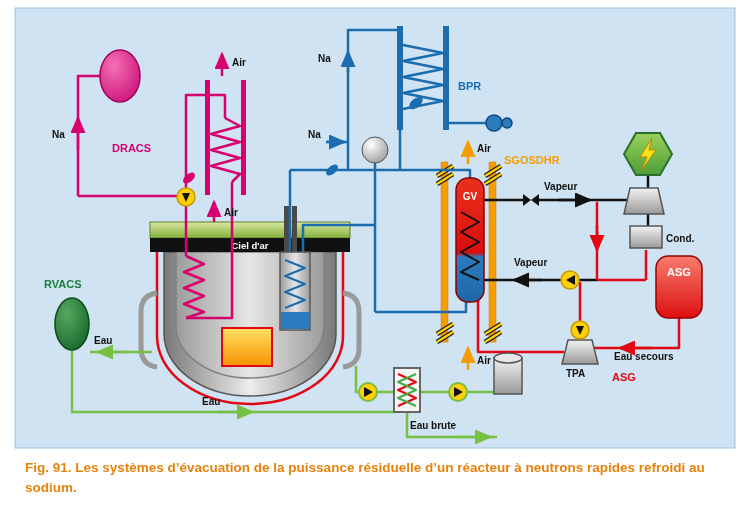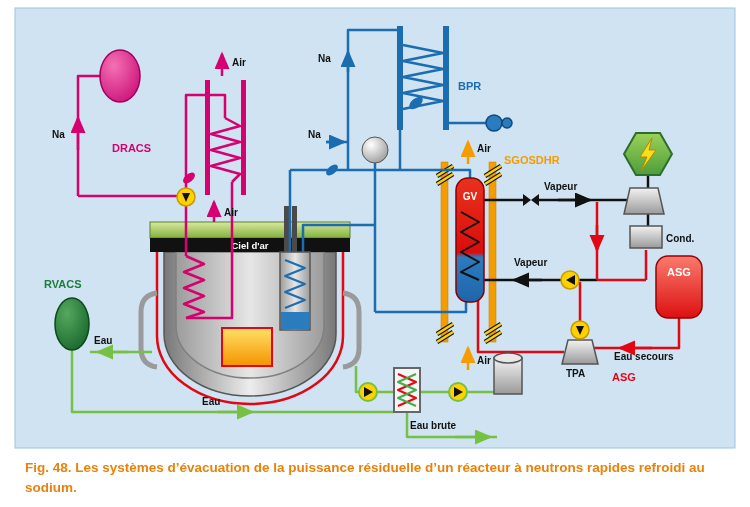--- a/index.html
+++ b/index.html
@@ -284,13 +284,13 @@
   <text x="477" y="152" class="t s10">Air</text>
   <text x="477" y="364" class="t s10">Air</text>
   <text x="544" y="190" class="t s10">Vapeur</text>
   <text x="514" y="266" class="t s10">Vapeur</text>
   <text x="666" y="242" class="t s10">Cond.</text>
   <text x="614" y="360" class="t s10">Eau secours</text>
   <text x="566" y="377" class="t s10">TPA</text>
   <text x="612" y="381" class="t s11 red">ASG</text>
 </svg>
 
-<div id="caption">Fig. 48. Les systèmes d’évacuation de la puissance résiduelle d’un réacteur à neutrons rapides refroidi au sodium.</div>
+<div id="caption">Fig. 91. Les systèmes d’évacuation de la puissance résiduelle d’un réacteur à neutrons rapides refroidi au sodium.</div>
 
 </body></html>

